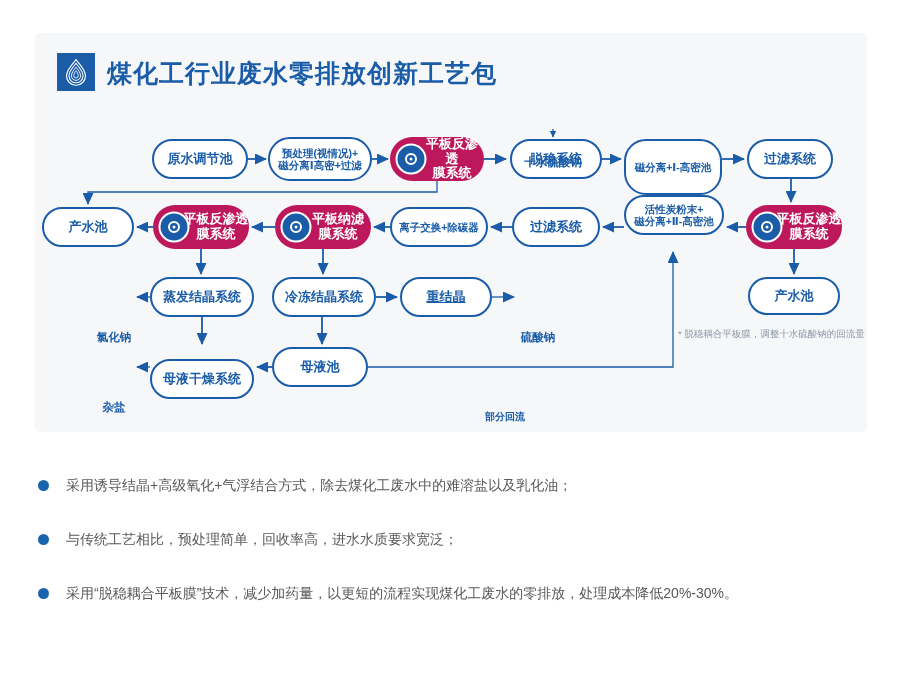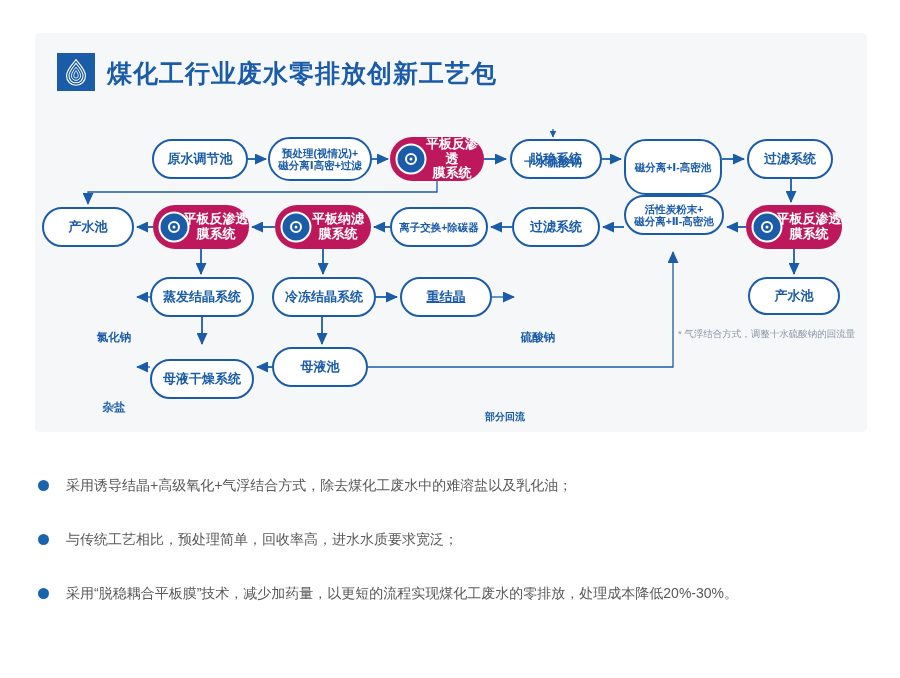--- a/index.html
+++ b/index.html
@@ -160,20 +160,20 @@
           <span>母液池</span>
         </div>
         <div class="flabel" style="left: 553px; top: 122px;">十水硫酸钠</div>
         <div class="flabel" style="left: 114px; top: 297px;">氯化钠</div>
         <div class="flabel" style="left: 538px; top: 297px;">硫酸钠</div>
         <div class="flabel" style="left: 114px; top: 367px;">杂盐</div>
         <div class="flabel tiny" style="left: 505px; top: 377px;">部分回流</div>
       </div>
   </div>
 
-  <div class="note">* 气浮结合方式，调整十水硫酸钠的回流量</div>
+  <div class="note">* 脱稳耦合平板膜，调整十水硫酸钠的回流量</div>
 
   <ul class="bullets">
     <li><span class="dot"></span><span>采用诱导结晶+高级氧化+气浮结合方式，除去煤化工废水中的难溶盐以及乳化油；</span></li>
     <li><span class="dot"></span><span>与传统工艺相比，预处理简单，回收率高，进水水质要求宽泛；</span></li>
     <li><span class="dot"></span><span>采用“脱稳耦合平板膜”技术，减少加药量，以更短的流程实现煤化工废水的零排放，处理成本降低20%-30%。</span></li>
   </ul>
 </div>
 
 </body></html>

